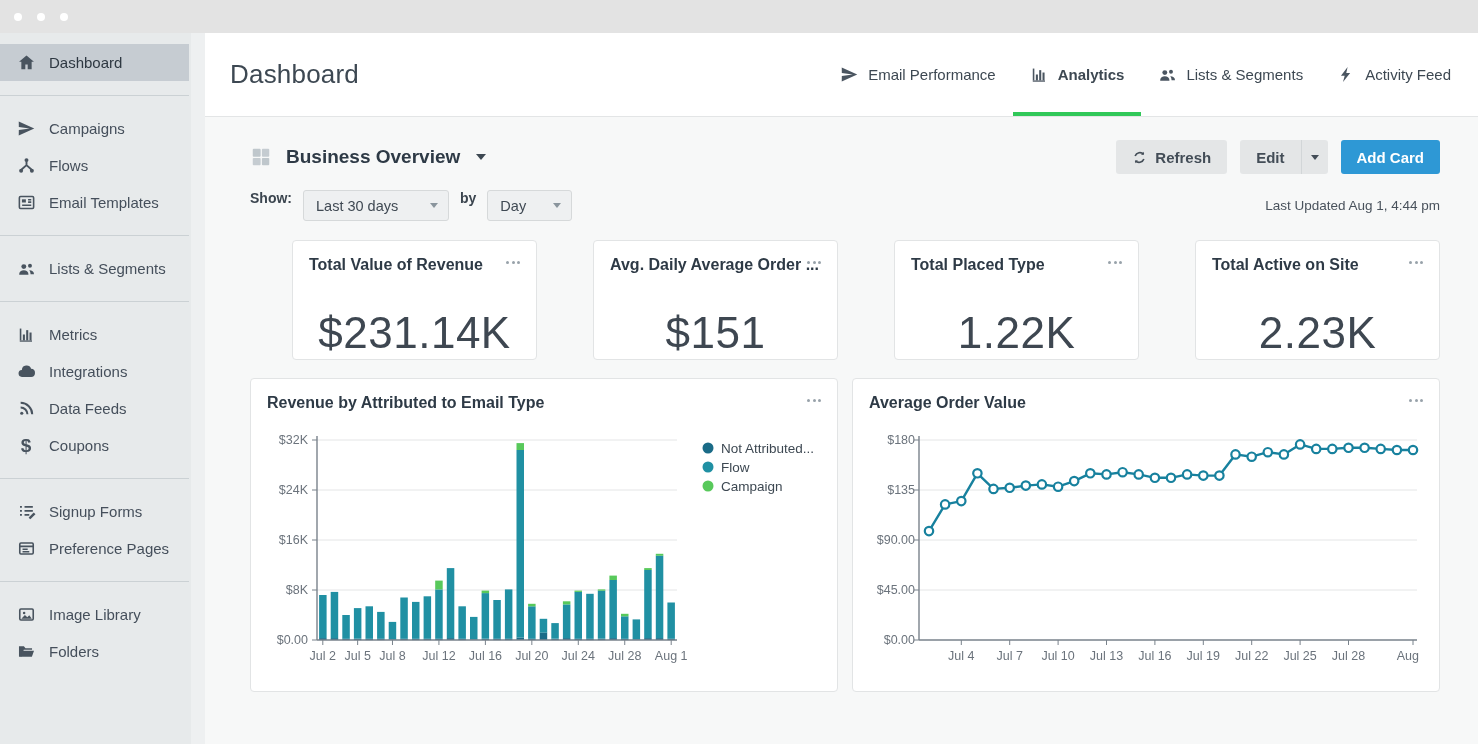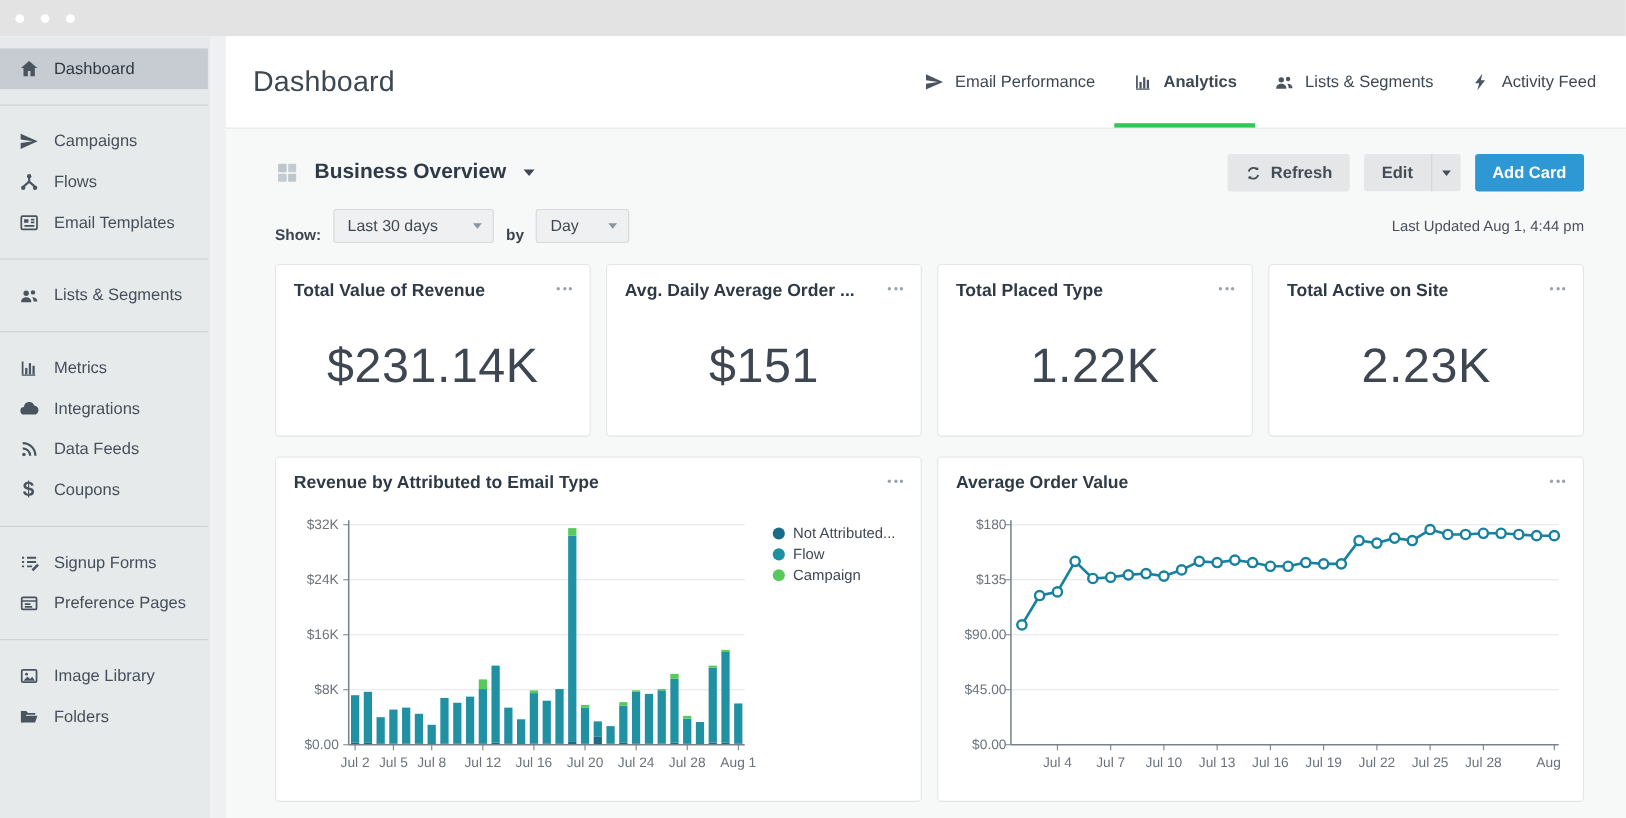--- a/index.html
+++ b/index.html
@@ -50,35 +50,35 @@
   .btn .ic { width:15px; height:15px; display:flex; }
   .btn .ic svg { width:15px; height:15px; }
   .split { display:flex; border-radius:3px; overflow:hidden; }
   .split .btn { border-radius:0; }
   .split .caret-part { padding:0 9px; border-left:1px solid #d2d6d8; }
   .split .caret-part .caret { width:0; height:0; border-left:4.5px solid transparent; border-right:4.5px solid transparent; border-top:5.5px solid #434d57; }
   .btn.primary { background:var(--accent-blue,#2e98d5); color:#ffffff; }
 
   
   .filters { display:flex; align-items:center; margin-top:16px; justify-content:space-between; }
-  .filters-left { display:flex; align-items:flex-end; gap:11px; }
+  .filters-left { display:flex; align-items:flex-start; gap:11px; }
   .show-label { font-size:14px; font-weight:700; color:#3b454f; }
   .by-label { font-size:14px; font-weight:700; color:#3b454f; }
   .select { height:31px; background:#eef0f1; border:1px solid #d6d9da; border-radius:3px;
     display:flex; align-items:center; justify-content:space-between; font-size:14.5px; color:#3f4953;
     padding:0 10px 0 12px; cursor:pointer; gap:18px; }
   .select .caret { width:0; height:0; border-left:4.5px solid transparent; border-right:4.5px solid transparent; border-top:5.5px solid #8a959d; }
   .sel-range { width:146px; }
   .sel-interval { width:85px; }
   .last-updated { font-size:13.5px; color:#49525c; }
 
   
   .stats-row { display:grid; grid-template-columns:repeat(4,1fr); gap:14px; margin-top:19px; }
   .card { background:#ffffff; border:1px solid #e2e4e5; border-radius:4px; position:relative; }
-  .stat-card { height:157px; padding:15px 16px; }
+  .stat-card { height:120px; padding:15px 16px;margin-left:42px; }
   .card-title { font-size:16px; font-weight:700; color:#2e3a46; }
   .dots-menu { position:absolute; top:12px; right:12px; width:22px; height:18px; display:flex;
     align-items:center; justify-content:center; gap:2.5px; cursor:pointer; border:none; background:none; }
   .dots-menu i { width:3px; height:3px; border-radius:50%; background:#98a2aa; display:block; }
   .stat-value { text-align:center; font-size:44px; font-weight:400; color:#3e4751; margin-top:34px; letter-spacing:.5px; }
 
   .charts-row { display:grid; grid-template-columns:repeat(2,1fr); gap:14px; margin-top:18px; }
   .chart-card { height:314px; padding:15px 16px; }
   .chart-svg-wrap { margin-top:16px; }
   .ax { font-family:"Liberation Sans", sans-serif; font-size:12.5px; fill:#6b737c; }

